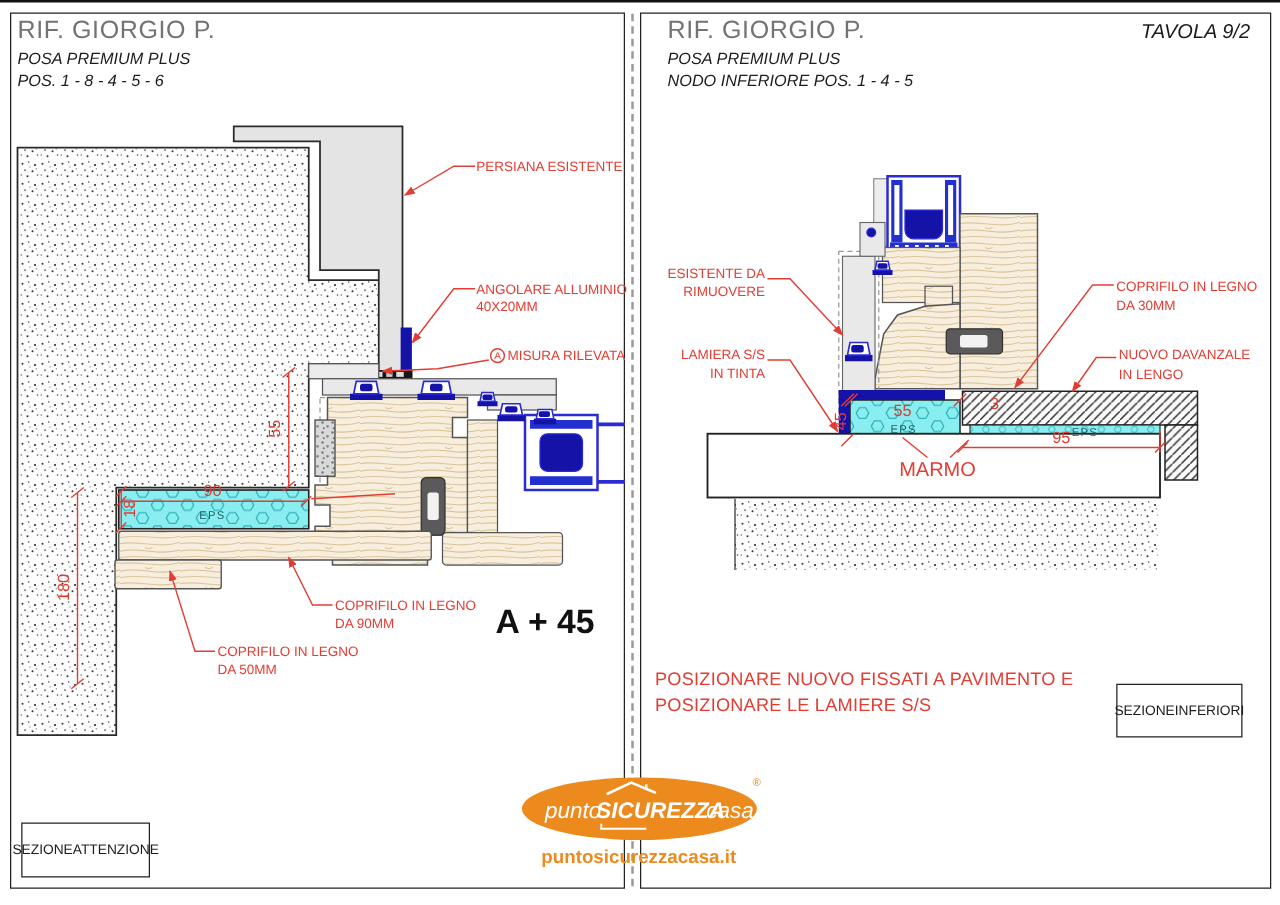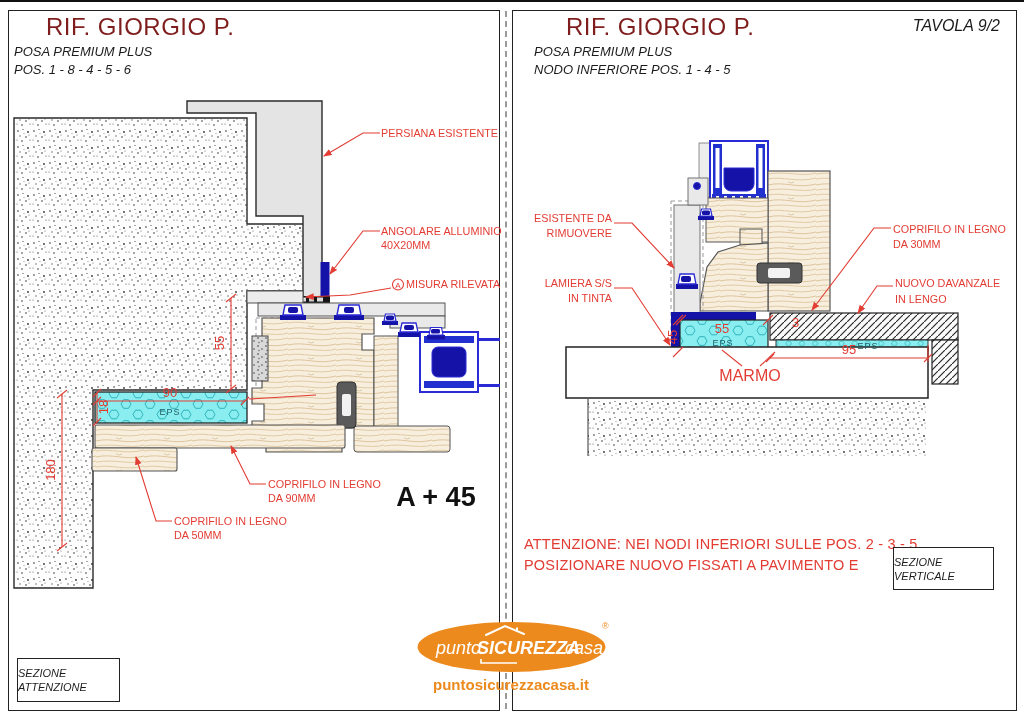--- a/index.html
+++ b/index.html
@@ -4,26 +4,26 @@
 <style>
   html,body{margin:0;padding:0;background:#fff;}
   #page{position:relative;width:1024px;height:724px;background:#fff;overflow:hidden;
         font-family:"Liberation Sans",sans-serif;color:#1a1a1a;}
   .abs{position:absolute;}
   #top-rule{left:0;top:0;width:1024px;height:2px;background:#111;}
   .panel-frame{border:1.6px solid #222;background:transparent;}
   #left-frame{left:8px;top:10px;width:490px;height:699px;}
   #right-frame{left:512px;top:10px;width:503px;height:699px;}
   #divider{left:505px;top:11px;height:698px;width:0;border-left:2px dashed #9a9a9a;}
-  .hdr-title{font-size:24px;letter-spacing:.5px;color:#7f1d1d;margin-left:32px;}
+  .hdr-title{font-size:20px;letter-spacing:.5px;color:#737373;}
   .hdr-sub{font-size:13px;font-style:italic;color:#1c1c1c;margin-top:3px;}
   #tavola{font-size:16px;font-style:italic;text-align:right;width:130px;}
   #attention{left:524px;top:534px;color:#e23c33;font-size:14.5px;line-height:21px;font-weight:500;letter-spacing:.2px;}
-  .section-box{border:1.6px solid #222;background:#fff;display:flex;flex-direction:column;
-               justify-content:center;font-size:11px;line-height:14px;color:#1c1c1c;font-style:italic;}
+  .section-box{border:1.6px solid #222;background:#fff;display:flex;flex-direction:row;
+               align-items:center;justify-content:center;font-size:11px;line-height:14px;color:#1c1c1c;}
   #box-orizzontale{left:17px;top:658px;width:101px;height:42px;}
   #box-verticale{left:893px;top:547px;width:99px;height:41px;}
   svg{position:absolute;left:0;top:0;}
   svg text{font-family:"Liberation Sans",sans-serif;}
   .red-lbl{fill:#e23c33;font-size:10.8px;}
   .red-dim{fill:#e23c33;font-size:13px;}
   .red-ln{stroke:#e23c33;stroke-width:1.1;fill:none;}
   .eps-t{fill:#205f66;font-size:9px;letter-spacing:1px;}
 </style>
 </head>
@@ -316,25 +316,25 @@
       <path d="M481,659 v4 h36" fill="none" stroke="#fff" stroke-width="1.6"></path>
       <text x="436" y="654" font-size="18" font-style="italic" fill="#fff">punto</text>
       <text x="477" y="654" font-size="18" font-style="italic" font-weight="bold" fill="#fff">SICUREZZA</text>
       <text x="565" y="654" font-size="18" font-style="italic" fill="#fff">casa</text>
       <text x="602" y="629" font-size="9" fill="#ec8a1e">®</text>
       <text x="511" y="690" text-anchor="middle" font-size="15" font-weight="bold" fill="#ec8a1e">puntosicurezzacasa.it</text>
     </g>
   </svg>
 
   <div class="abs" id="attention">
-    <div>ATTENZIONE: NEI NODI INFERIORI SULLE POS. 2 - 3 - 5</div>
     <div>POSIZIONARE NUOVO FISSATI A PAVIMENTO E</div>
+    <div>POSIZIONARE LE LAMIERE S/S</div>
   </div>
 
   <div class="abs section-box" id="box-orizzontale">
     <div>SEZIONE</div>
     <div>ATTENZIONE</div>
   </div>
   <div class="abs section-box" id="box-verticale">
     <div>SEZIONE</div>
-    <div>VERTICALE</div>
+    <div>INFERIORI</div>
   </div>
 </div>
 
 </body></html>

